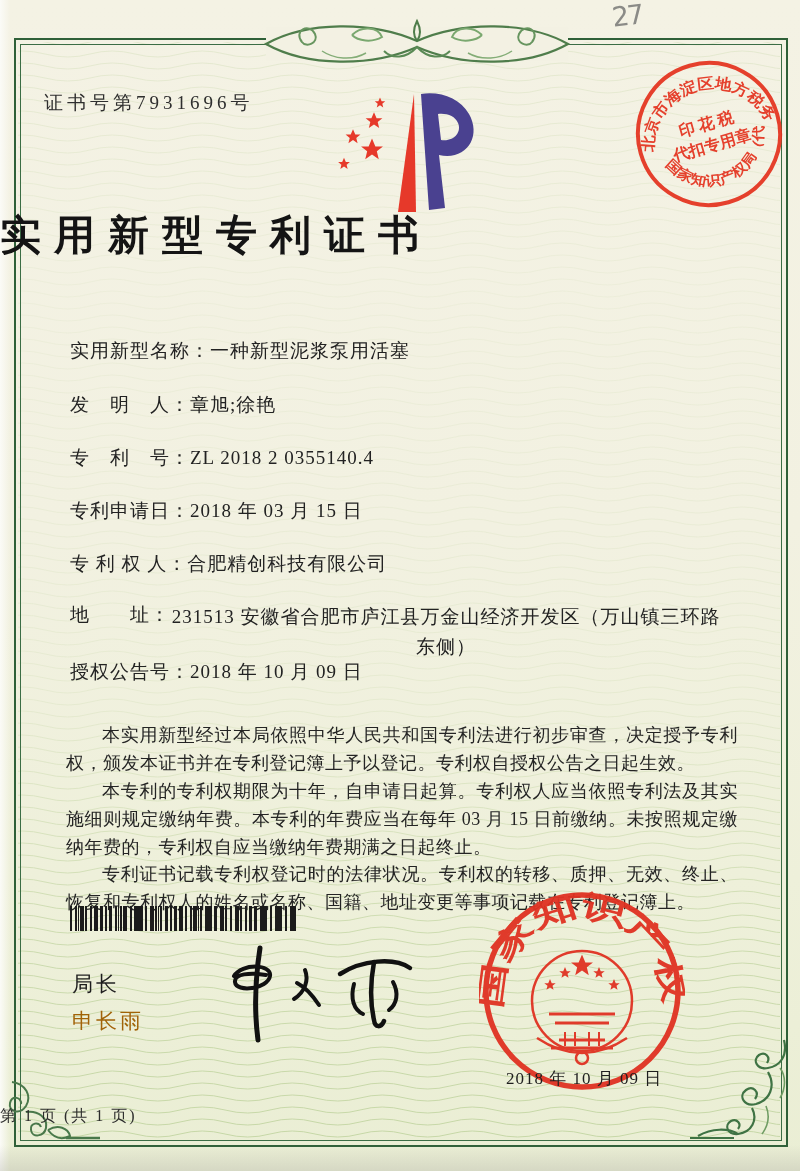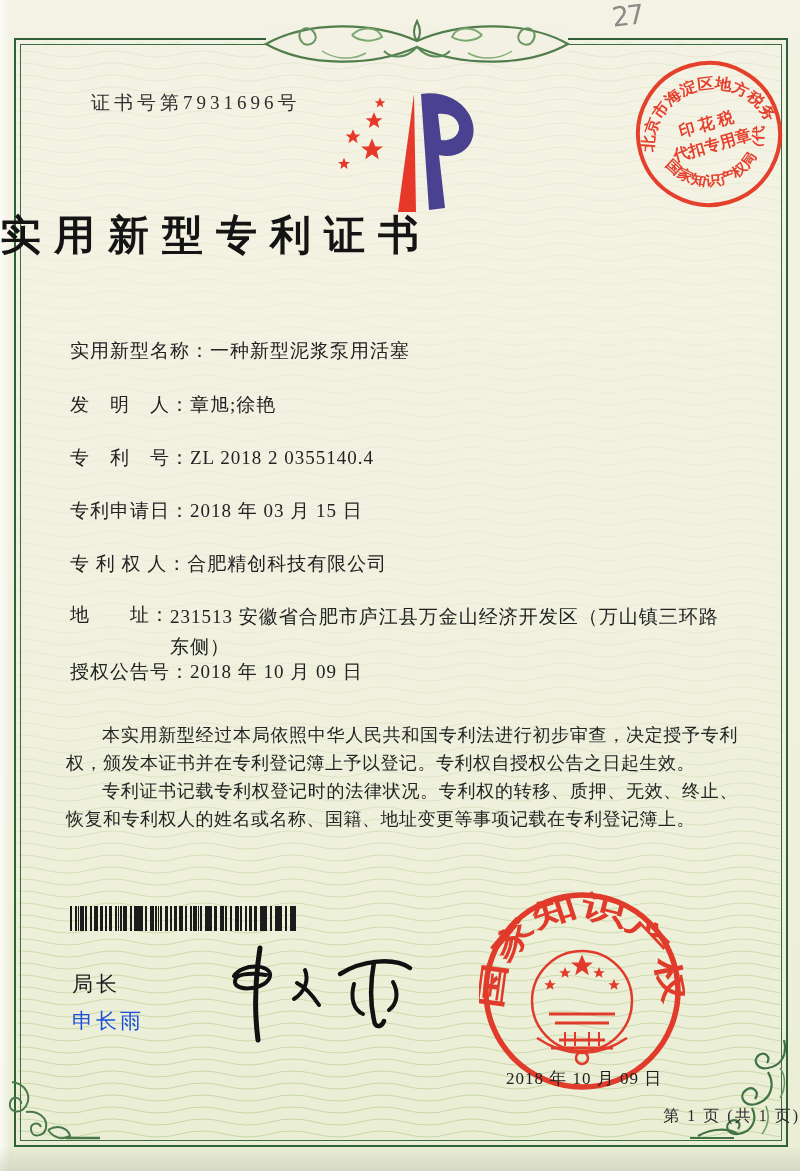--- a/index.html
+++ b/index.html
@@ -20,58 +20,58 @@
   .frame-inner{position:absolute;left:4px;top:4px;right:4px;bottom:4px;
     border:1px solid #3b6d45;}
 
   .ornament-top{position:absolute;left:252px;top:10px;width:330px;height:68px;}
   .ornament-bl{position:absolute;left:6px;top:1072px;width:100px;height:72px;}
   .ornament-br{position:absolute;left:688px;top:1032px;width:104px;height:116px;}
 
   .handwritten{position:absolute;left:612px;top:0px;font-size:27px;color:#8b8b87;
     transform:rotate(-7deg);font-family:"DejaVu Sans",sans-serif;letter-spacing:-2px;}
 
-  .cert-no{position:absolute;left:44px;top:90px;font-size:19px;color:#2e2e2e;letter-spacing:4px;margin-left:47px;}
+  .cert-no{position:absolute;left:44px;top:90px;font-size:19px;color:#2e2e2e;letter-spacing:4px;}
 
   .logo{position:absolute;left:328px;top:88px;width:170px;height:130px;}
 
   .tax-stamp{position:absolute;left:631px;top:56px;width:156px;height:156px;
     transform:rotate(-16deg);opacity:.92;}
 
   .title{position:absolute;left:0;top:208px;width:100%;
     font-size:41px;font-weight:bold;color:#141414;letter-spacing:13px;}
 
   .fields{position:absolute;left:70px;top:338px;width:668px;font-size:19px;color:#222;}
   .frow{position:absolute;left:0;white-space:nowrap;}
   .frow .lbl{letter-spacing:1px;}
-  .frow .val{letter-spacing:1px;}
+  .frow .val{letter-spacing:1px;text-align:center;}
   .frow.addr{white-space:normal;}
   .frow.addr .val{display:inline-block;width:552px;vertical-align:top;line-height:1.6;}
   .grant-right{position:absolute;left:388px;top:0;white-space:nowrap;}
 
   .body-text{position:absolute;left:66px;top:722px;width:672px;font-size:18px;
     line-height:1.55;color:#242424;text-align:justify;}
   .body-text p{margin:0;text-indent:2em;letter-spacing:.5px;}
 
   .barcode{position:absolute;left:70px;top:906px;width:226px;height:25px;
     background-image:
       repeating-linear-gradient(90deg,#1b1b1b 0 2px,rgba(0,0,0,0) 2px 5px),
       repeating-linear-gradient(90deg,#1b1b1b 0 1px,rgba(0,0,0,0) 1px 8px),
       repeating-linear-gradient(90deg,rgba(0,0,0,0) 0 11px,#1b1b1b 11px 14px);
   }
 
   .officer-title{position:absolute;left:72px;top:970px;font-size:21px;color:#1d1d1d;letter-spacing:3px;}
-  .officer-name{position:absolute;left:72px;top:1007px;font-size:21px;color:#1d4ed8;letter-spacing:3px;}
+  .officer-name{position:absolute;left:72px;top:1007px;font-size:21px;color:#a16207;letter-spacing:3px;}
   .signature{position:absolute;left:208px;top:942px;width:225px;height:105px;}
 
   .seal{position:absolute;left:479px;top:888px;width:206px;height:206px;opacity:.95;}
   .seal-date{position:absolute;left:488px;top:1067px;width:192px;text-align:center;
     font-size:17px;color:#1e1e1e;letter-spacing:1px;z-index:5;}
 
-  .page-footer{position:absolute;left:0;top:1106px;width:100%;text-align:right;
+  .page-footer{position:absolute;left:0;top:1106px;width:100%;text-align:left;
     font-size:16px;color:#2c2c2c;letter-spacing:2px;}
 </style>
 </head>
 <body>
 
 <svg class="waves">
   <defs>
     <pattern id="wv" width="90" height="12" patternUnits="userSpaceOnUse">
       <path d="M0,6 Q22,0 45,6 T90,6" fill="none" stroke="#b9cf96" stroke-width="1"></path>
     </pattern>
@@ -184,20 +184,21 @@
   <div class="frow addr" style="top:264px">
     <span class="lbl">地　　址：</span><span class="val">231513 安徽省合肥市庐江县万金山经济开发区（万山镇三环路东侧）</span>
   </div>
   <div class="frow" style="top:321px;width:668px">
     <span class="lbl">授权公告号：</span><span class="val">2018 年 10 月 09 日</span>
   </div>
 </div>
 
 <div class="body-text">
   <p>本实用新型经过本局依照中华人民共和国专利法进行初步审查，决定授予专利权，颁发本证书并在专利登记簿上予以登记。专利权自授权公告之日起生效。</p>
+  <p>本专利的专利权期限为十年，自申请日起算。专利权人应当依照专利法及其实施细则规定缴纳年费。本专利的年费应当在每年 03 月 15 日前缴纳。未按照规定缴纳年费的，专利权自应当缴纳年费期满之日起终止。</p>
   <p>专利证书记载专利权登记时的法律状况。专利权的转移、质押、无效、终止、恢复和专利权人的姓名或名称、国籍、地址变更等事项记载在专利登记簿上。</p>
 </div>
 
 <div class="barcode"></div>
 
 <div class="officer-title">局长</div>
 <div class="officer-name">申长雨</div>
 
 <svg class="signature" viewBox="0 0 225 105">
   <g fill="none" stroke="#111" stroke-linecap="round">

